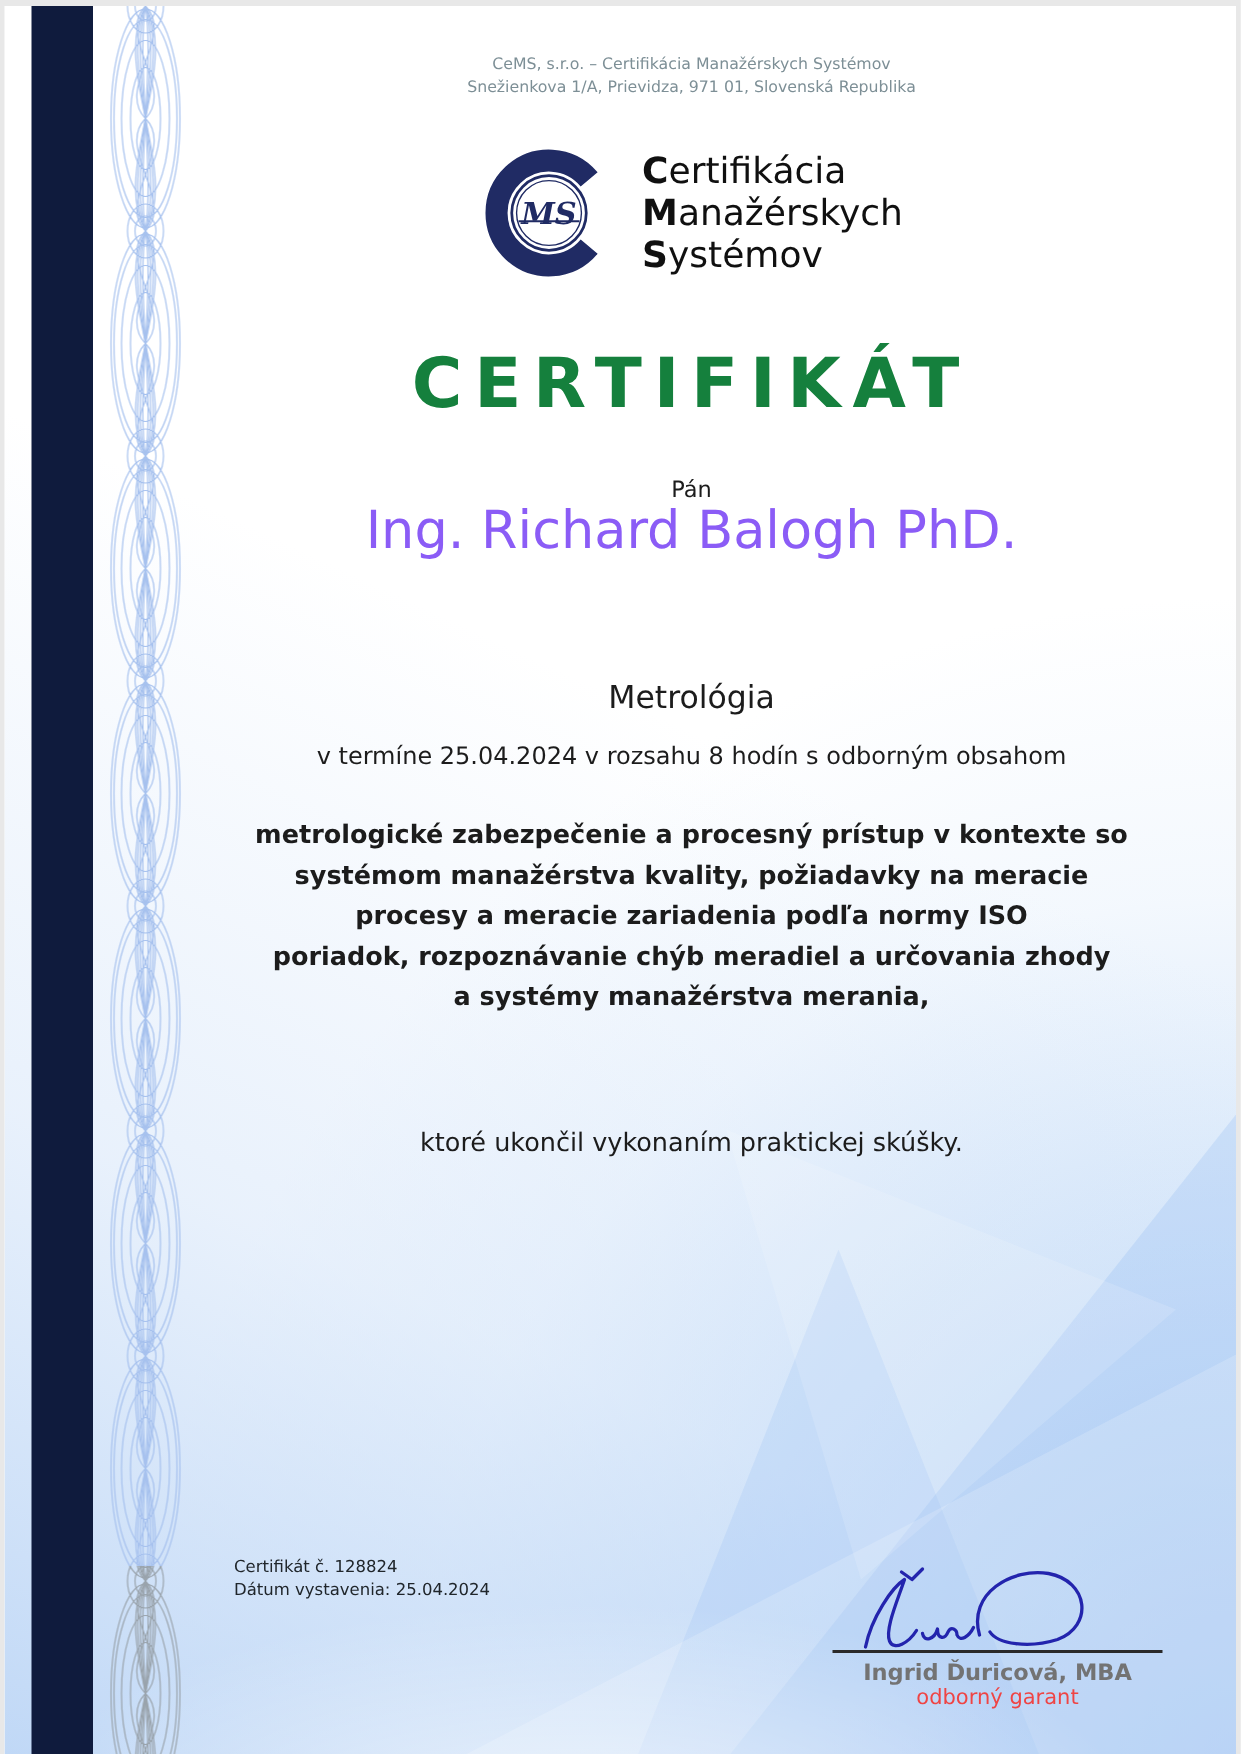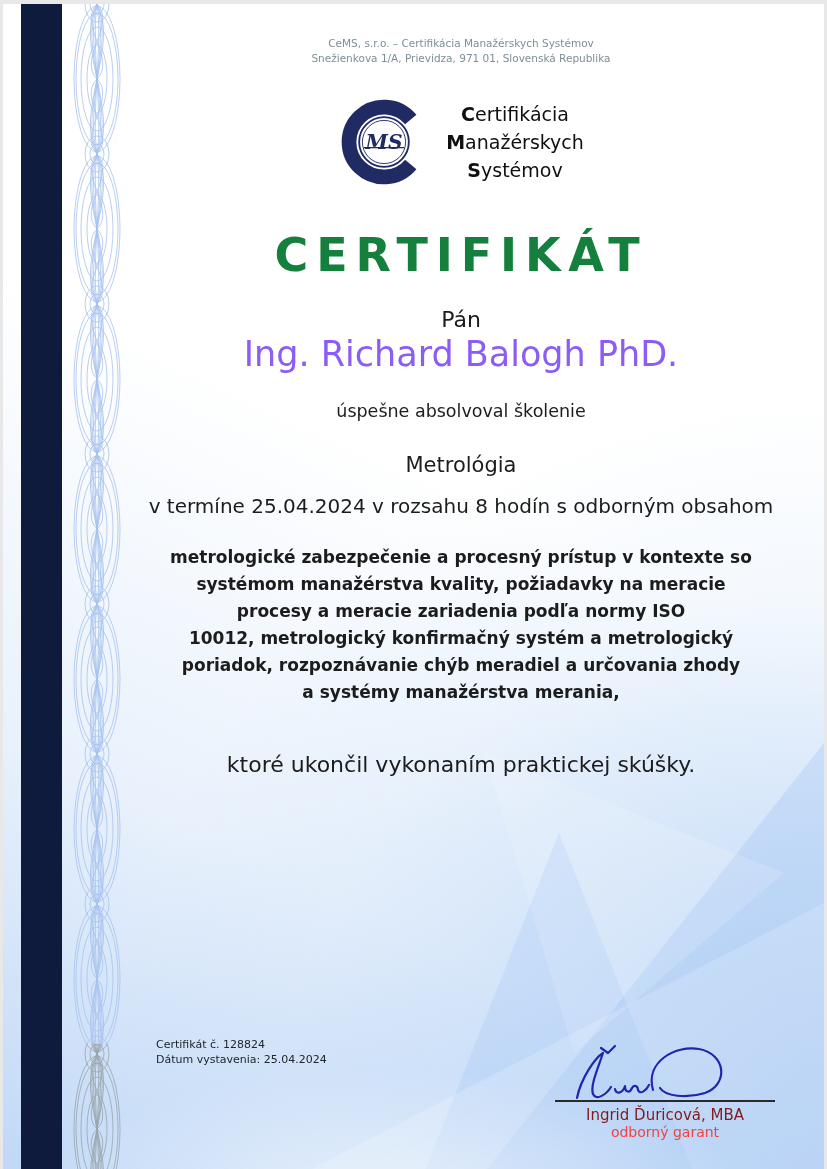--- a/index.html
+++ b/index.html
@@ -24,35 +24,35 @@
   .soft-wave{
     position:absolute;left:-160px;top:1000px;width:1080px;height:430px;
     background:radial-gradient(50% 50% at 50% 50%, rgba(255,255,255,0.6) 0%, rgba(255,255,255,0) 70%);
   }
   .navy-bar{position:absolute;left:18px;top:0;width:41px;height:1169px;background:var(--navy-bar,#0f1b3d);}
   .guilloche{position:absolute;left:70px;top:0;}
   
   .block{position:absolute;left:118px;width:680px;text-align:center;white-space:nowrap;}
   .header-address{top:32px;font-size:10.5px;line-height:15px;color:var(--header-gray,#7d8f96);}
   .logo-row{top:92px;display:flex;justify-content:center;align-items:center;gap:16px;}
-  .brand-lines{text-align:center;font-size:19px;line-height:28px;color:#101010;}
+  .brand-lines{text-align:left;font-size:24px;line-height:28px;color:#101010;}
   .brand-lines b{font-weight:700;}
   .cert-title{top:224px;font-size:46px;font-weight:800;letter-spacing:0.17em;color:#15803d;}
-  .salutation{top:303px;font-size:22px;}
+  .salutation{top:313px;font-size:15px;}
   .recipient{top:330px;font-size:35px;font-weight:400;color:#8b5cf6;}
   .subtitle{top:397px;font-size:17.5px;}
   .course{top:449px;font-size:21px;font-weight:400;}
-  .details{top:490px;font-size:20px;}
+  .details{top:490px;font-size:16px;}
   .desc{top:540px;font-weight:700;font-size:17px;line-height:27px;}
-  .closing{top:748px;font-size:22px;}
+  .closing{top:748px;font-size:17px;}
   .footer-left{position:absolute;left:153px;top:1033px;font-size:11px;line-height:15px;color:#20262b;text-align:left;}
   .sig-block{position:absolute;left:552px;top:1040px;width:220px;text-align:center;}
   .sig-ink{display:block;margin:0 auto -4px auto;}
   .sig-rule{border:0;border-top:2px solid #2a2a2a;margin:0 0 4px 0;}
-  .sig-name{font-size:15px;font-weight:400;color:#7f1d1d;}
+  .sig-name{font-size:15px;font-weight:700;color:#737373;}
   .sig-role{font-size:14px;color:#ef4444;}
 </style>
 </head>
 <body>
 
 <div class="page">
 
   <div class="bg-gradient"></div>
   <div class="facet facet-1"></div>
   <div class="facet facet-3"></div>
@@ -114,31 +114,29 @@
       <div><b>S</b><span>ystémov</span></div>
     </div>
   </div>
 
   <div class="block cert-title">CERTIFIKÁT</div>
 
   <div class="block salutation">Pán</div>
 
   <div class="block recipient">Ing. Richard Balogh PhD.</div>
 
-  <div class="block subtitle">úspešne absolvoval školenie</div>
 
   <div class="block course">Metrológia</div>
 
   <div class="block details">v termíne 25.04.2024 v rozsahu 8 hodín s odborným obsahom</div>
 
   <div class="block desc">
     <div>metrologické zabezpečenie a procesný prístup v kontexte so</div>
     <div>systémom manažérstva kvality, požiadavky na meracie</div>
     <div>procesy a meracie zariadenia podľa normy ISO</div>
-    <div>10012, metrologický konfirmačný systém a metrologický</div>
     <div>poriadok, rozpoznávanie chýb meradiel a určovania zhody</div>
     <div>a systémy manažérstva merania,</div>
   </div>
 
   <div class="block closing">ktoré ukončil vykonaním praktickej skúšky.</div>
 
   <div class="footer-left">
     <div>Certifikát č. 128824</div>
     <div>Dátum vystavenia: 25.04.2024</div>
   </div>

